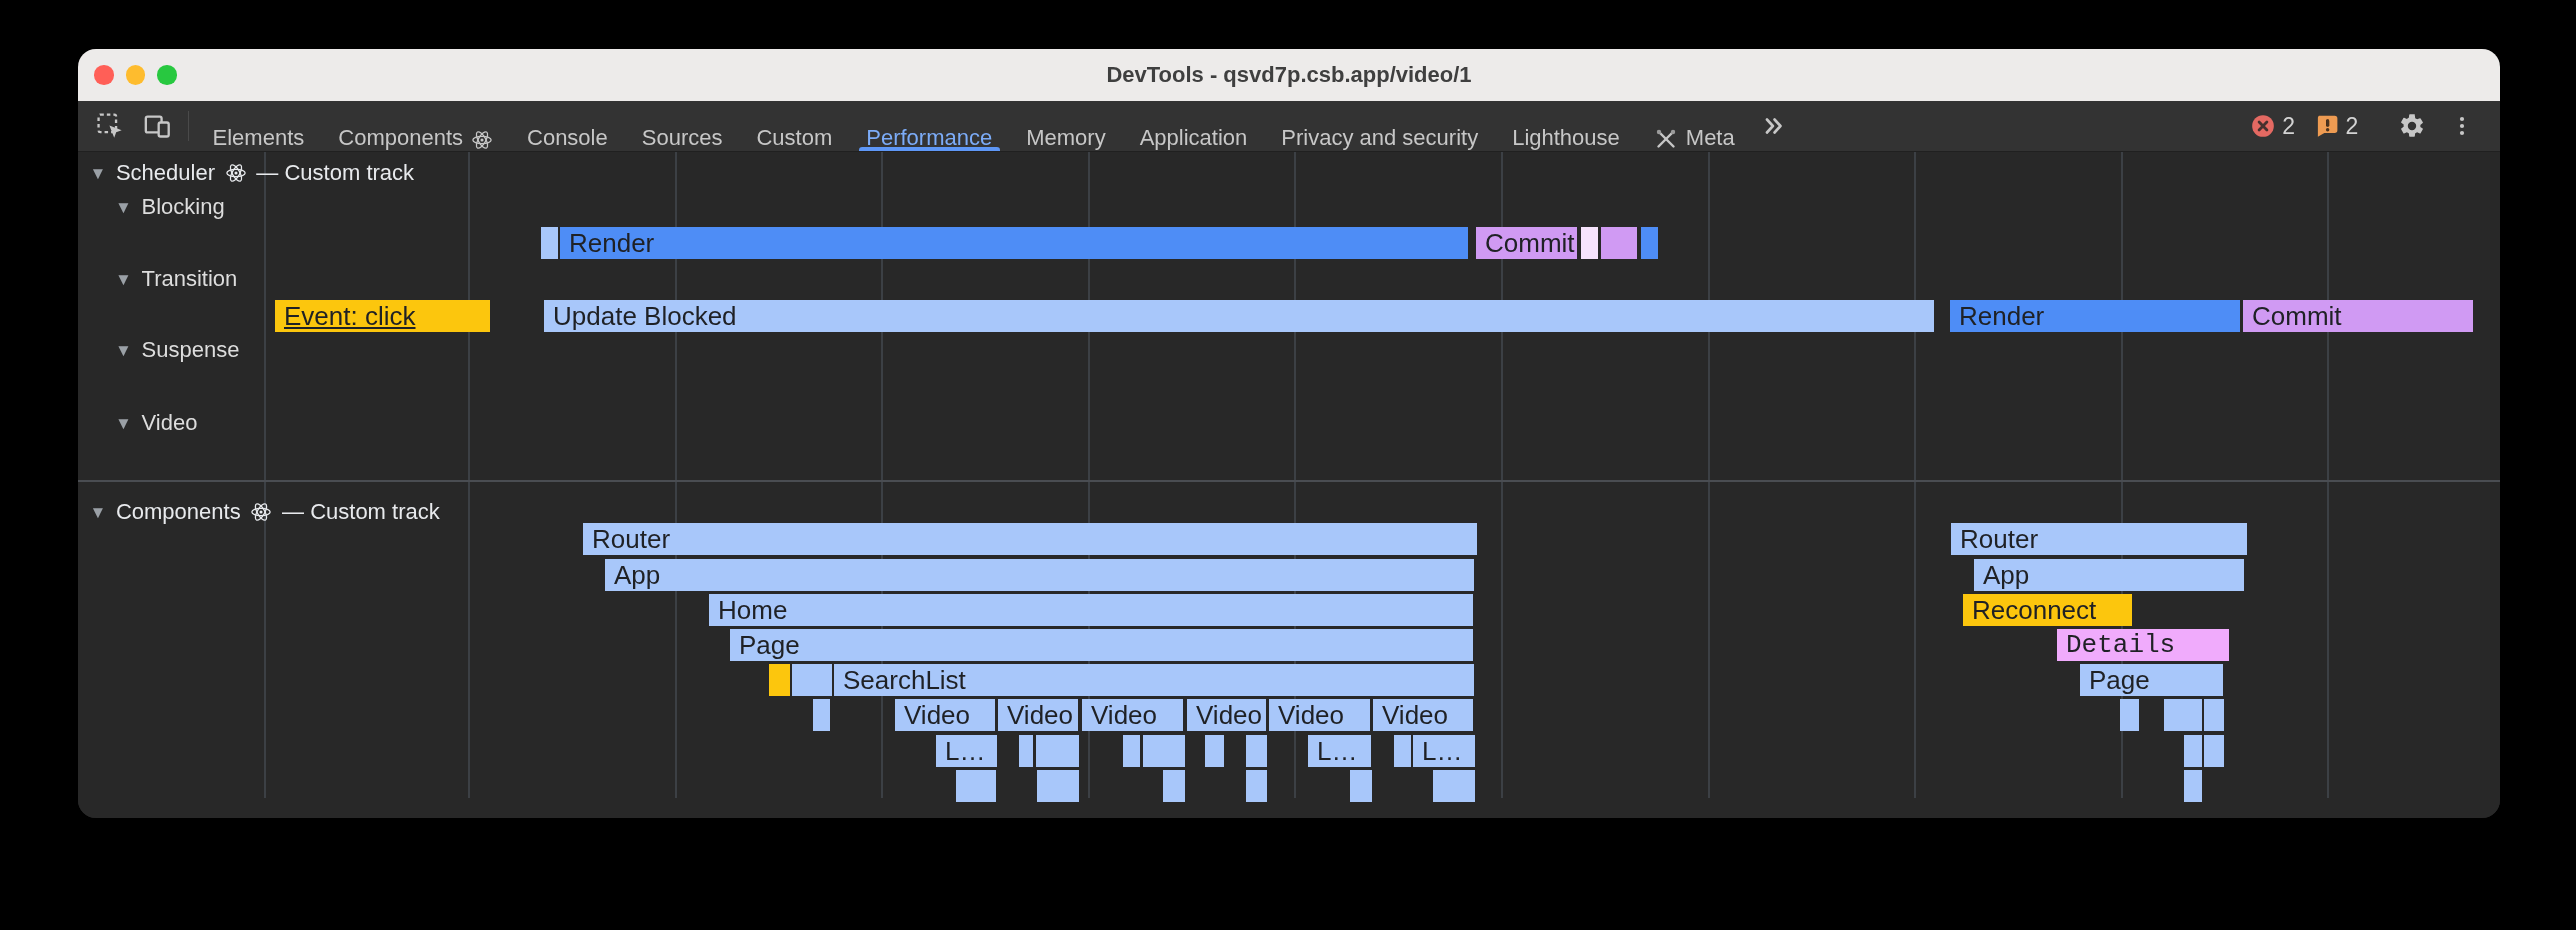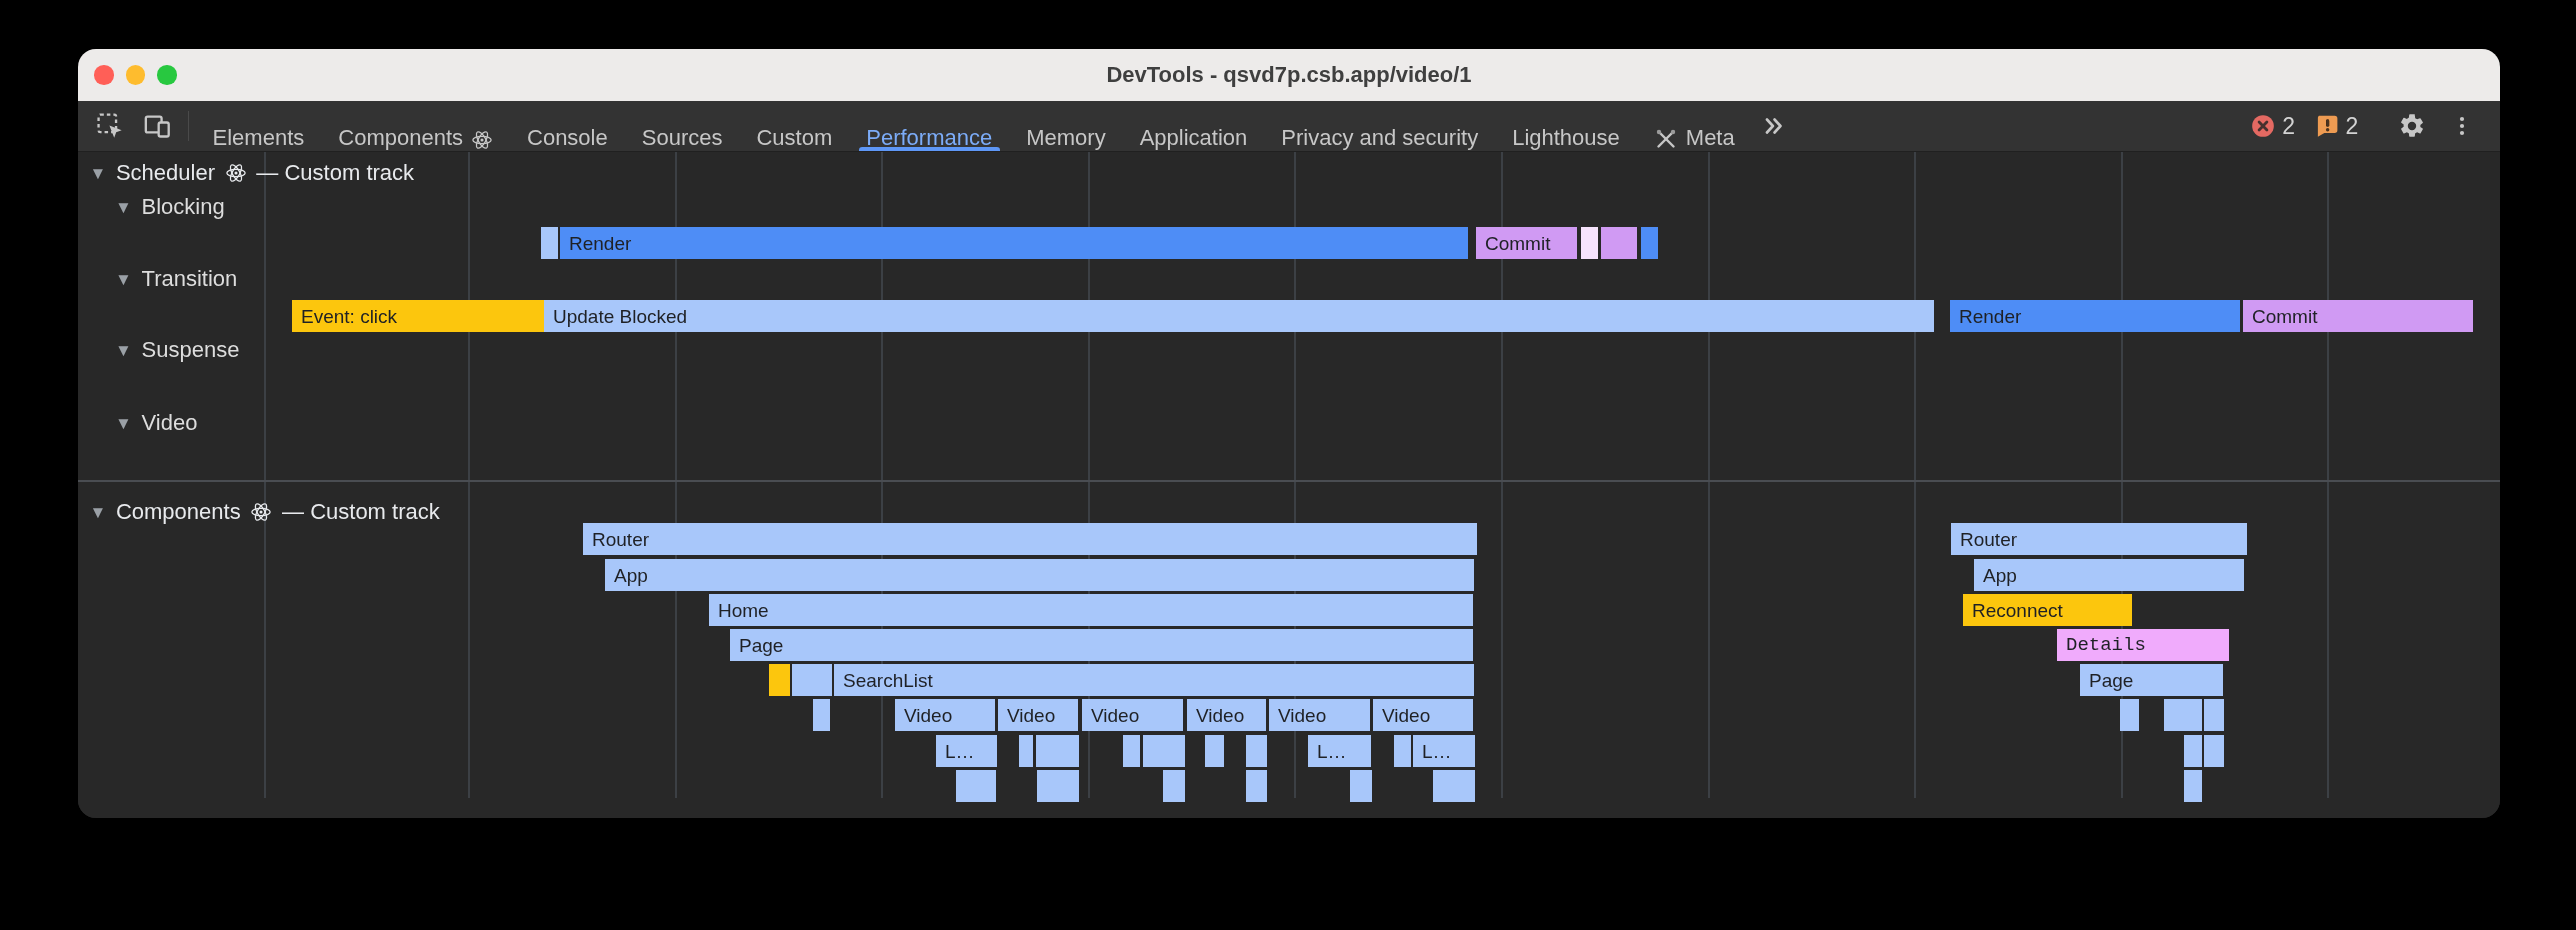--- a/index.html
+++ b/index.html
@@ -29,21 +29,21 @@
   #flame{position:relative;width:100%;height:667px;background:#282828;overflow:hidden;
     font-size:22px;color:#e3e3e3;}
   .gridline{position:absolute;top:0;height:646px;width:1.6px;background:#3c4045;}
   .hsep{position:absolute;left:0;width:100%;height:1.6px;background:#4a4d52;}
   .track-header{position:absolute;left:11.4px;height:26px;display:flex;align-items:center;gap:9.7px;
     color:#e8eaed;white-space:nowrap;}
   .lane-label{position:absolute;left:37px;height:26px;display:flex;align-items:center;gap:9.7px;
     color:#dddddd;white-space:nowrap;}
   .tri{color:#9aa0a6;font-size:17px;line-height:1;}
   .atom{color:#e8eaed;}
-  .bar{position:absolute;height:32px;line-height:33px;font-size:19px;color:#1f2125;
+  .bar{position:absolute;height:32px;line-height:33px;font-size:26px;color:#1f2125;
     padding-left:9px;box-sizing:border-box;overflow:hidden;white-space:nowrap;}
 </style>
 </head>
 <body>
 
 <div class="window">
 
   <div class="titlebar">
     <div class="traffic">
       <div class="light" id="tl-close" style="background: rgb(255, 95, 87);"></div>
@@ -197,21 +197,21 @@
       <div class="lane-label" style="top: 258px;">
         <span class="tri">▼</span>
         <span>Video</span>
       </div>
       <div class="bar" style="left: 463px; top: 75px; width: 17px; background: rgb(168, 199, 250);"></div>
       <div class="bar" style="left: 482px; top: 75px; width: 908px; background: rgb(78, 141, 246);">Render</div>
       <div class="bar" style="left: 1398px; top: 75px; width: 101px; background: rgb(208, 154, 243);">Commit</div>
       <div class="bar" style="left: 1503px; top: 75px; width: 17px; background: rgb(246, 227, 252);"></div>
       <div class="bar" style="left: 1523px; top: 75px; width: 36px; background: rgb(208, 154, 243);"></div>
       <div class="bar" style="left: 1563px; top: 75px; width: 17px; background: rgb(78, 141, 246);"></div>
-      <div class="bar" style="left: 214px; top: 148px; width: 264px; background: rgb(252, 198, 13);">Event: click</div>
+      <div class="bar" style="left: 197px; top: 148px; width: 215px; background: rgb(252, 198, 13); text-decoration: underline;">Event: click</div>
       <div class="bar" style="left: 466px; top: 148px; width: 1390px; background: rgb(168, 199, 250);">Update Blocked</div>
       <div class="bar" style="left: 1872px; top: 148px; width: 290px; background: rgb(78, 141, 246);">Render</div>
       <div class="bar" style="left: 2165px; top: 148px; width: 230px; background: rgb(208, 154, 243);">Commit</div>
       <div class="track-header" style="top: 347px;">
         <span class="tri">▼</span>
         <span>Components</span>
         <svg class="atom" width="22" height="22" viewBox="0 0 24 24">
           <g fill="none" stroke="currentColor" stroke-width="1.4">
             <ellipse cx="12" cy="12" rx="10" ry="4"></ellipse>
             <ellipse cx="12" cy="12" rx="10" ry="4" transform="rotate(60 12 12)"></ellipse>

